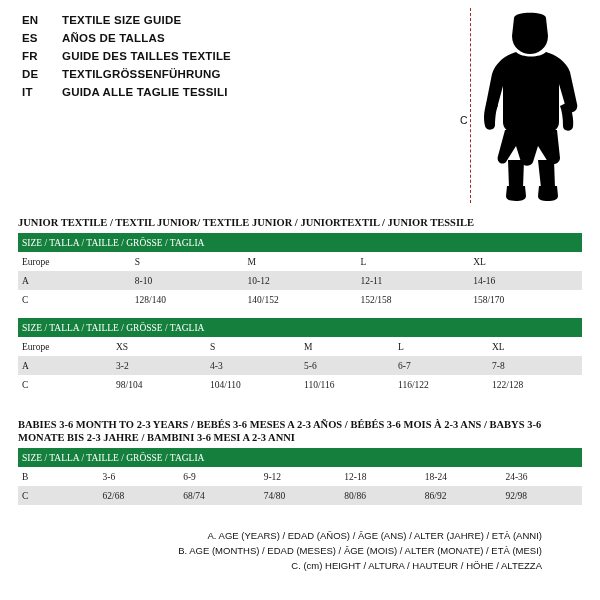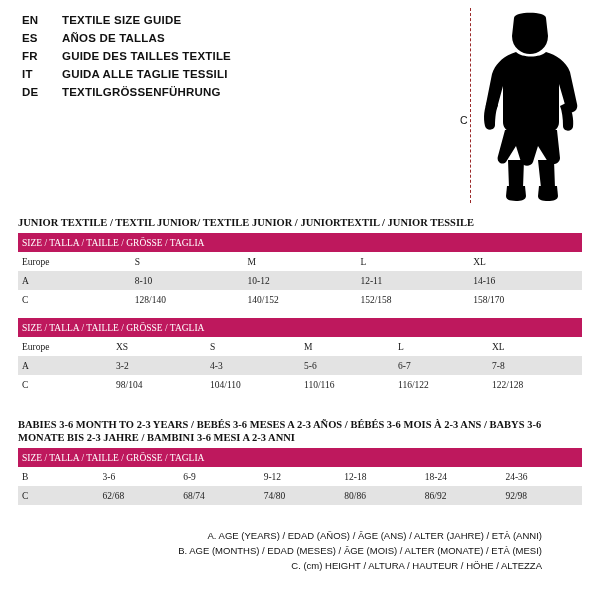--- a/index.html
+++ b/index.html
@@ -100,21 +100,21 @@
     table-layout: fixed;
   }
   table.size-table td {
     font-size: 9.5px;
     color: #1a1a1a;
     padding: 2px 0 2px 4px;
     height: 15px;
     vertical-align: middle;
   }
   tr.head-row td {
-    background: #be185d;
+    background: #15803d;
     color: #ffffff;
     font-size: 9.5px;
     font-weight: normal;
   }
   tr.shade td {
     background: #e3e3e3;
   }
   tr.plain td {
     background: #ffffff;
   }
@@ -148,26 +148,26 @@
     </div>
     <div class="header-row">
       <span class="header-lang">ES</span>
       <span class="header-text">AÑOS DE TALLAS</span>
     </div>
     <div class="header-row">
       <span class="header-lang">FR</span>
       <span class="header-text">GUIDE DES TAILLES TEXTILE</span>
     </div>
     <div class="header-row">
+      <span class="header-lang">DE</span>
+      <span class="header-text">TEXTILGRÖSSENFÜHRUNG</span>
+    </div>
+    <div class="header-row">
       <span class="header-lang">IT</span>
       <span class="header-text">GUIDA ALLE TAGLIE TESSILI</span>
-    </div>
-    <div class="header-row">
-      <span class="header-lang">DE</span>
-      <span class="header-text">TEXTILGRÖSSENFÜHRUNG</span>
     </div>
   </div>
 
   <div class="figure-area">
     <div class="dash-line"></div>
     <span class="c-label">C</span>
     <svg class="silhouette" width="110" height="190" viewBox="0 0 110 190">
       <g fill="#000000">
 
         <path d="M38 6 C38 -1 70 -1 70 6 L72 24 C72 36 62 42 54 42 C46 42 36 36 36 24 Z"></path>

